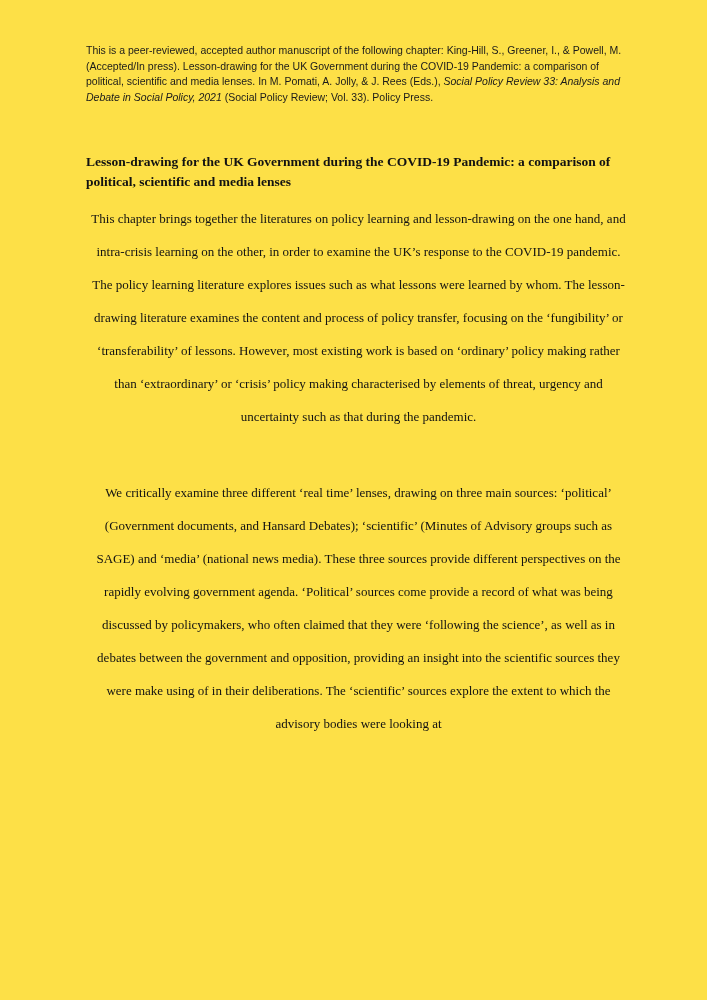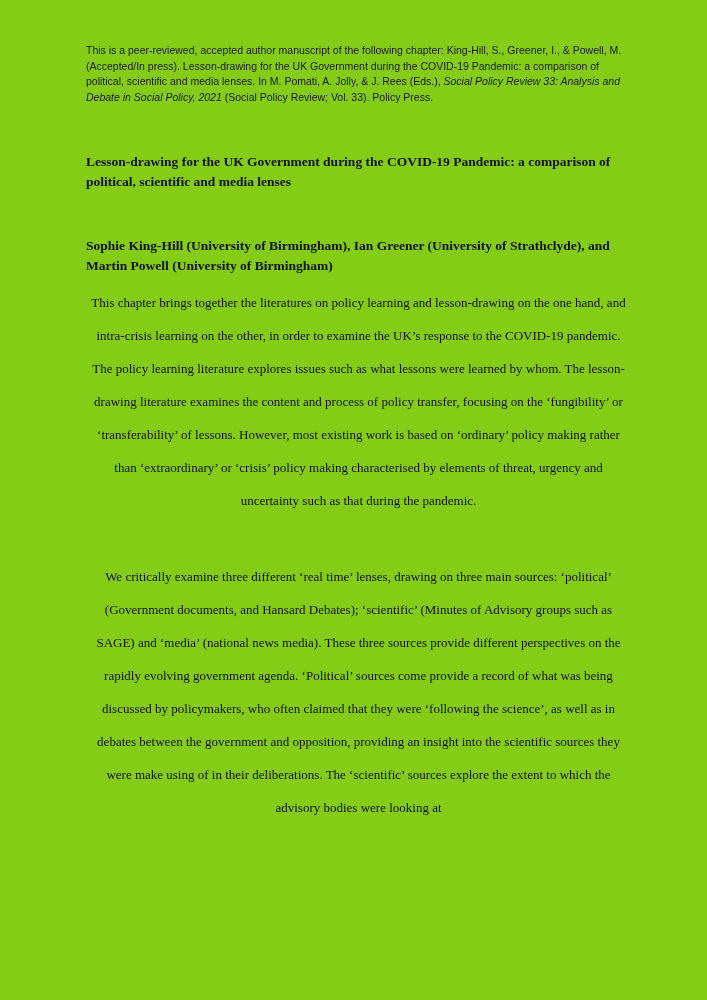--- a/index.html
+++ b/index.html
@@ -4,21 +4,21 @@
 <style>
   html, body {
     margin: 0;
     padding: 0;
     background: #ffffff;
   }
   .page {
     position: relative;
     width: 707px;
     height: 1000px;
-    background: #84cc16;
+    background: #fde047;
     box-sizing: border-box;
     padding: 43px 76px 30px 86px;
     font-family: "Liberation Serif", serif;
     color: #121212;
     overflow: hidden;
   }
   .citation-note {
     font-family: "Liberation Sans", sans-serif;
     font-size: 10.5px;
     line-height: 15.5px;
@@ -65,20 +65,19 @@
 <body>
 
 <div class="page">
 
   <p class="citation-note">
     <span>This is a peer-reviewed, accepted author manuscript of the following chapter: King-Hill, S., Greener, I., &amp; Powell, M. (Accepted/In press). Lesson-drawing for the UK Government during the COVID-19 Pandemic: a comparison of political, scientific and media lenses. In M. Pomati, A. Jolly, &amp; J. Rees (Eds.), </span><em>Social Policy Review 33: Analysis and Debate in Social Policy, 2021</em><span> (Social Policy Review; Vol. 33). Policy Press.</span>
   </p>
 
   <h1 class="chapter-title">Lesson-drawing for the UK Government during the COVID-19 Pandemic: a comparison of political, scientific and media lenses</h1>
 
-  <p class="authors-line">Sophie King-Hill (University of Birmingham), Ian Greener (University of Strathclyde), and Martin Powell (University of Birmingham)</p>
 
 
   <p class="body-para">This chapter brings together the literatures on policy learning and lesson-drawing on the one hand, and intra-crisis learning on the other, in order to examine the UK’s response to the COVID-19 pandemic. The policy learning literature explores issues such as what lessons were learned by whom. The lesson-drawing literature examines the content and process of policy transfer, focusing on the ‘fungibility’ or ‘transferability’ of lessons. However, most existing work is based on ‘ordinary’ policy making rather than ‘extraordinary’ or ‘crisis’ policy making characterised by elements of threat, urgency and uncertainty such as that during the pandemic.</p>
 
   <p class="body-para">We critically examine three different ‘real time’ lenses, drawing on three main sources: ‘political’ (Government documents, and Hansard Debates); ‘scientific’ (Minutes of Advisory groups such as SAGE) and ‘media’ (national news media). These three sources provide different perspectives on the rapidly evolving government agenda. ‘Political’ sources come provide a record of what was being discussed by policymakers, who often claimed that they were ‘following the science’, as well as in debates between the government and opposition, providing an insight into the scientific sources they were make using of in their deliberations. The ‘scientific’ sources explore the extent to which the advisory bodies were looking at</p>
 
 </div>
 
 </body></html>

